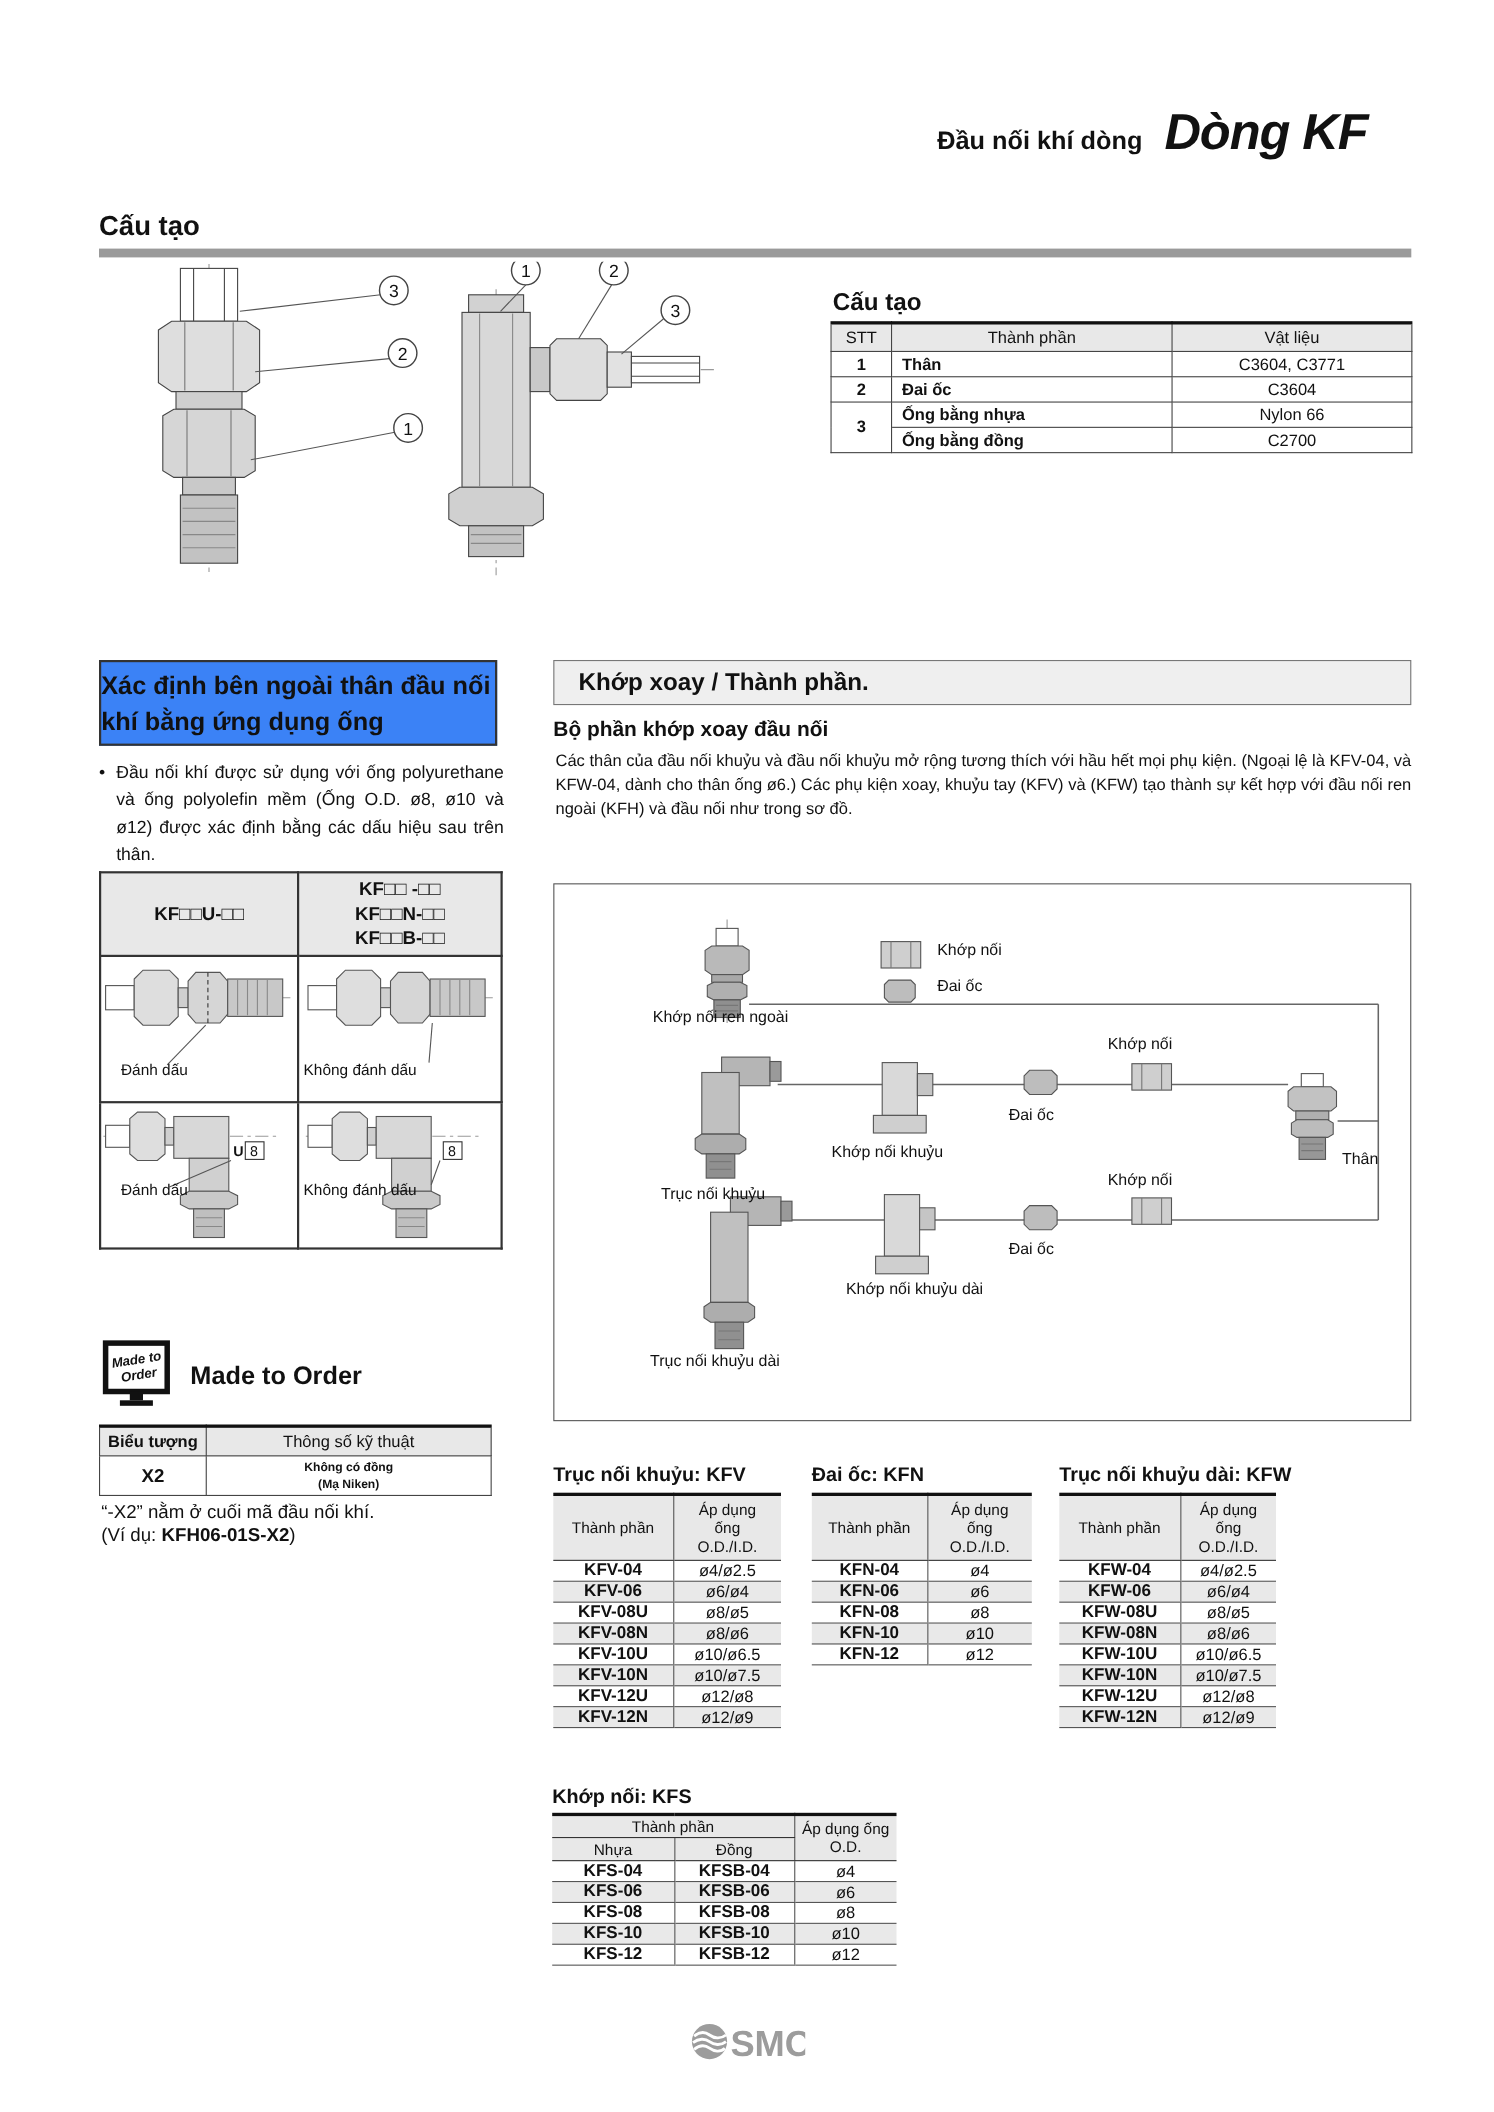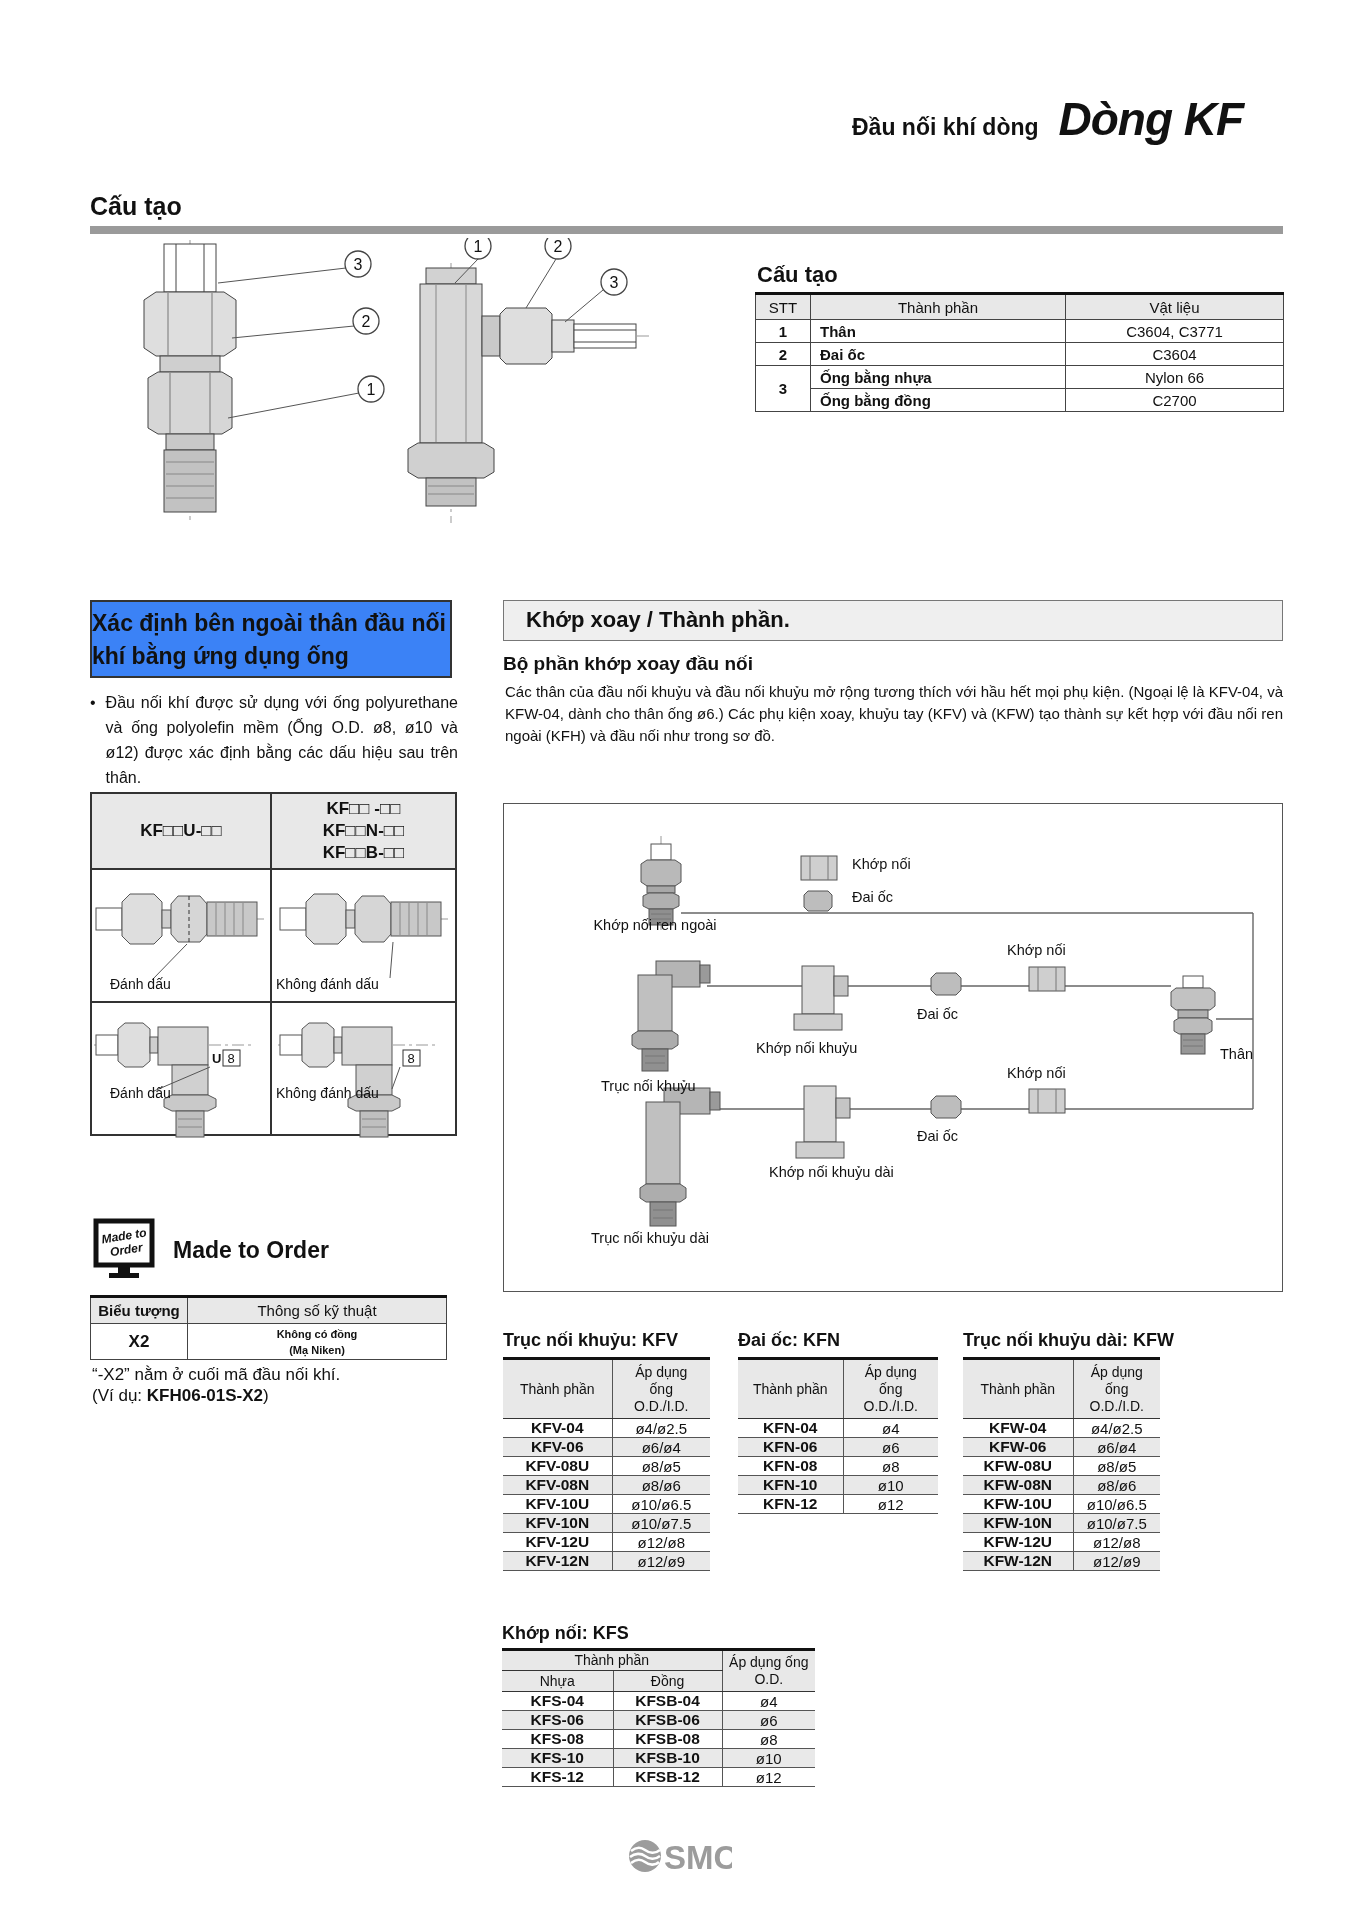--- a/index.html
+++ b/index.html
@@ -37,21 +37,21 @@
   .id-head { position:absolute; left:90px; top:600px; width:362px; height:78px; background:#3b82f6; border:2px solid #333; font-size:23px; font-weight:bold; line-height:33px; padding-top:5px; }
   .id-bullets { position:absolute; left:90px; top:690px; width:368px; font-size:16px; line-height:25px; }
   .bullet { display:flex; gap:10px; margin-bottom:2px; }
   .bullet .dot::before { content:"•"; font-size:16px; }
   .bullet .btxt { text-align:justify; flex:1; }
 
   .kftab { position:absolute; left:90px; top:792px; width:365px; border-collapse:collapse; table-layout:fixed; }
   .kftab th { background:#e8e8e8; border:2px solid #333; font-size:17px; font-weight:bold; height:76px; text-align:center; line-height:22px; }
   .kftab td { border:2px solid #333; height:133px; padding:0; vertical-align:top; }
   .kftab col.kc1 { width:180px; } .kftab col.kc2 { width:185px; }
-  .fit-cell { position:relative; width:100%; height:100%;margin-top:12px; }
+  .fit-cell { position:relative; width:100%; height:100%; }
   .fit-cell svg { position:absolute; left:0; top:0; }
   .mklbl { position:absolute; font-size:14px; white-space:nowrap; }
 
   
   .mto { position:absolute; left:92px; top:1218px; display:flex; align-items:center; gap:15px; }
   .mto-title { font-size:23px; font-weight:bold; }
   .x2tab { position:absolute; left:90px; top:1295px; width:357px; border-collapse:collapse; border-top:3px solid #111; font-size:15px; table-layout:fixed; }
   .x2tab th { background:#e8e8e8; font-weight:normal; height:27px; border:1px solid #444; }
   .x2tab td { border:1px solid #444; text-align:center; height:36px; }
   .x2tab .xc1 { width:97px;font-weight:bold; }

